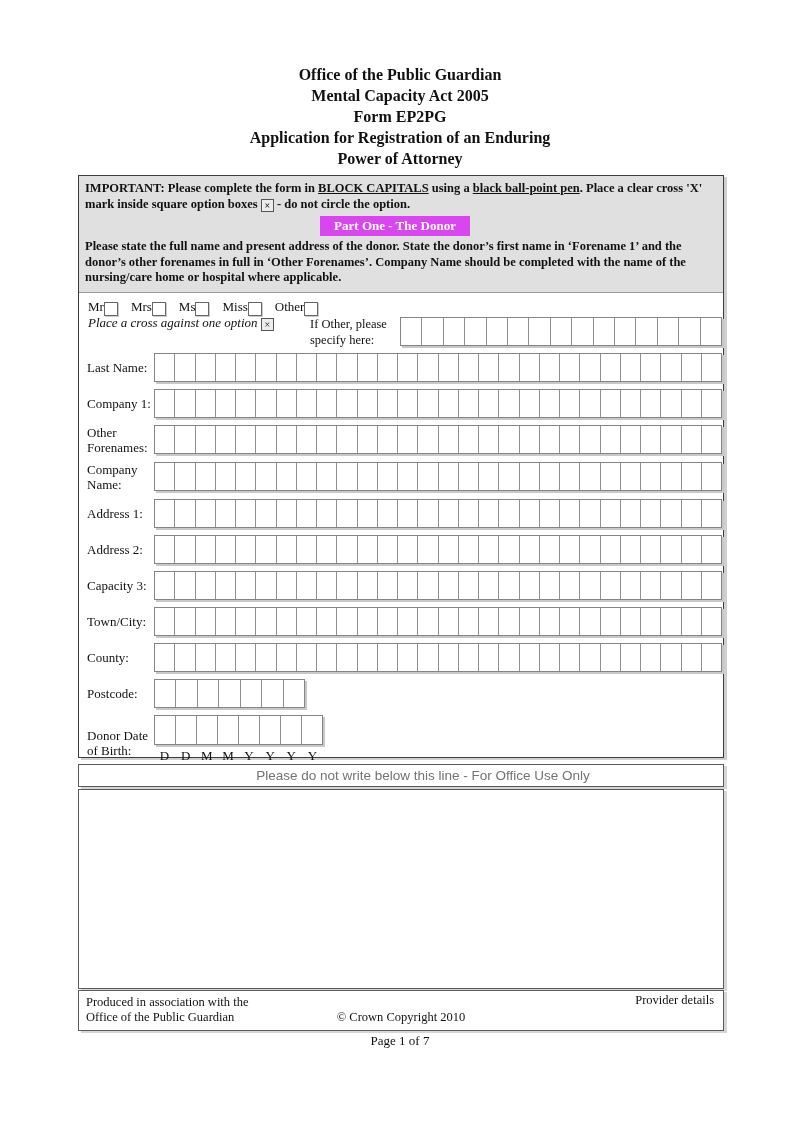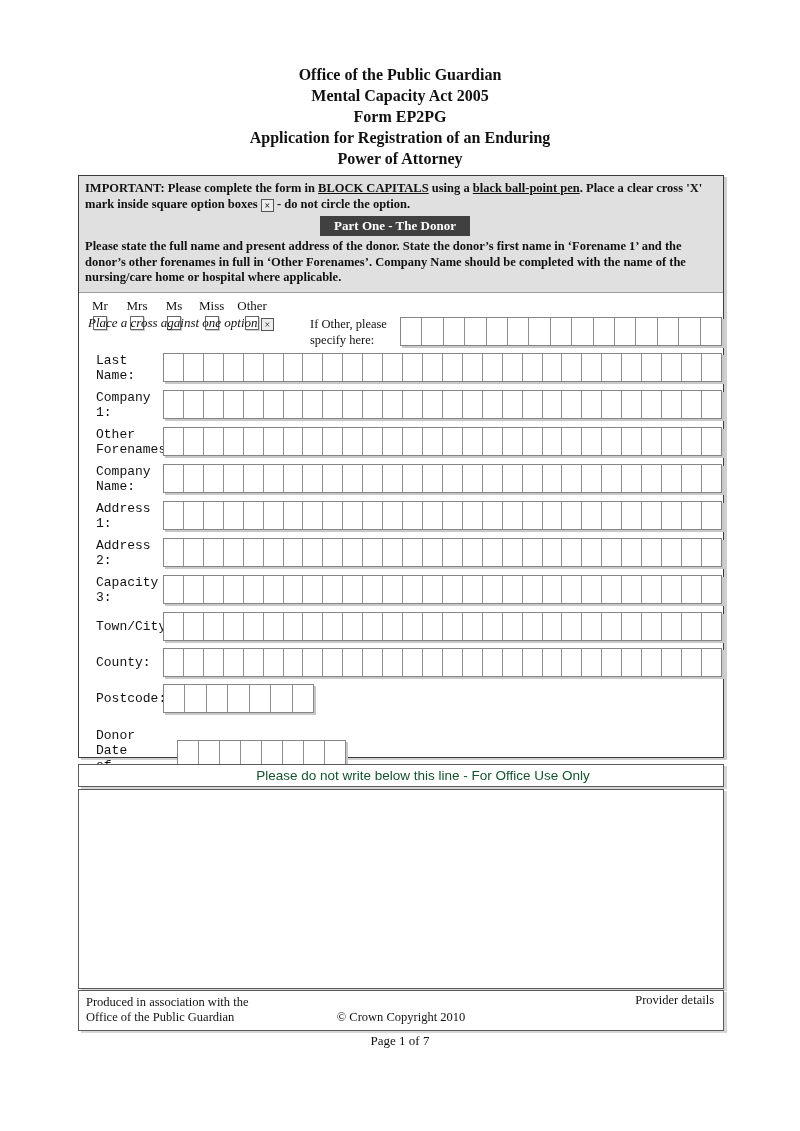--- a/index.html
+++ b/index.html
@@ -12,64 +12,64 @@
 
   
   .outer-box{position:absolute;left:78px;top:175px;width:646px;height:583px;
              border:1px solid #3c3c3c;box-sizing:border-box;background:#fff;
              box-shadow:3px 2px 0 #cfcfcf;}
 
   .gray-head{background:#e0e0e0;padding:5px 18px 6px 6px;border-bottom:1px solid #9a9a9a;}
   .imp-text{font-weight:bold;font-size:12.5px;line-height:15.5px;}
   .imp-text u{text-decoration:underline;}
   .banner-wrap{text-align:center;margin:4px 0 3px 0;}
-  .banner{display:inline-block;background:#404040;color:#fff;font-weight:bold;
+  .banner{display:inline-block;background:#d946ef;color:#fff;font-weight:bold;
           font-size:13px;line-height:15px;padding:2px 14px 3px 14px;}
   .intro-text{font-weight:bold;font-size:12.5px;line-height:15.5px;}
 
   
   .fields-area{padding:4px 0 0 0;}
 
   .opts-section{position:relative;height:56px;}
   .opts{display:flex;gap:13px;margin-left:9px;padding-top:2px;}
-  .opt{display:flex;flex-direction:column;align-items:center;min-width:24px;}
+  .opt{display:flex;flex-direction:row;align-items:center;min-width:24px;}
   .opt-label{font-size:13px;line-height:14px;}
   .cbx{width:12px;height:12px;border:1px solid #666;background:#fff;margin-top:3px;
        box-shadow:1px 1px 0 #ccc;}
   .cross-note{position:absolute;left:9px;top:18px;font-style:italic;font-size:13px;}
   .xbox{display:inline-block;width:11px;height:11px;border:1px solid #555;background:#ededed;
         font-size:10px;line-height:11px;text-align:center;font-style:normal;color:#222;
         vertical-align:-1px;}
   .if-other-label{position:absolute;left:231px;top:19px;font-size:12.5px;line-height:16px;}
   .if-other-grid{position:absolute;right:1px;top:20px;width:322px;}
 
-  .frow{display:flex;align-items:center;margin:0 0 7px 12px;font-family:Liberation Mono, monospace;}
+  .frow{display:flex;align-items:center;margin:0 0 7px 3px;}
   .flabel{width:72px;flex:none;padding-left:5px;box-sizing:border-box;
           font-size:13px;line-height:15px;}
   .grid{display:flex;height:29px;box-sizing:border-box;background:#fff;
         border:1px solid #858585;box-shadow:2px 2px 0 #c8c8c8;}
   .grid .cell{flex:1;border-right:1px solid #8f8f8f;}
   .grid .cell:last-child{border-right:none;}
   .grid.full{flex:1;margin-right:1px;}
   .grid.postcode{width:151px;flex:none;}
   .grid.dob{width:169px;flex:none;height:30px;}
 
-  .dob-row{align-items:flex-end;margin-top:3px;gap:14px;}
+  .dob-row{align-items:center;margin-top:3px;}
   .dob-row .flabel{margin-top:8px;}
   .dob-mid{flex:none;}
   .dob-letters{display:flex;width:169px;margin-top:3px;}
   .dob-letters span{flex:1;text-align:center;font-size:13px;}
   .dob-note{margin-left:18px;margin-top:4px;font-style:italic;font-size:12.5px;line-height:16px;}
 
   
   .office-label-box{position:absolute;left:78px;top:764px;width:646px;height:23px;
                     border:1px solid #5a5a5a;box-sizing:border-box;background:#fff;
                     box-shadow:3px 2px 0 #d6d6d6;
                     font-family:"Liberation Sans","DejaVu Sans",sans-serif;
-                    font-size:13.5px;text-align:center;line-height:21px;color:#14532d;padding-left:44px;}
+                    font-size:13.5px;text-align:center;line-height:21px;color:#737373;padding-left:44px;}
   .office-big-box{position:absolute;left:78px;top:789px;width:646px;height:200px;
                   border:1px solid #5a5a5a;box-sizing:border-box;background:#fff;
                   box-shadow:3px 2px 0 #d6d6d6;}
 
   
   .footer-box{position:absolute;left:78px;top:990px;width:646px;height:41px;
               border:1px solid #5a5a5a;box-sizing:border-box;background:#fff;
               box-shadow:3px 2px 0 #d6d6d6;font-size:12.5px;}
   .footer-left{position:absolute;left:7px;top:4px;line-height:15px;}
   .footer-center{position:absolute;left:0;right:0;top:19px;text-align:center;}

